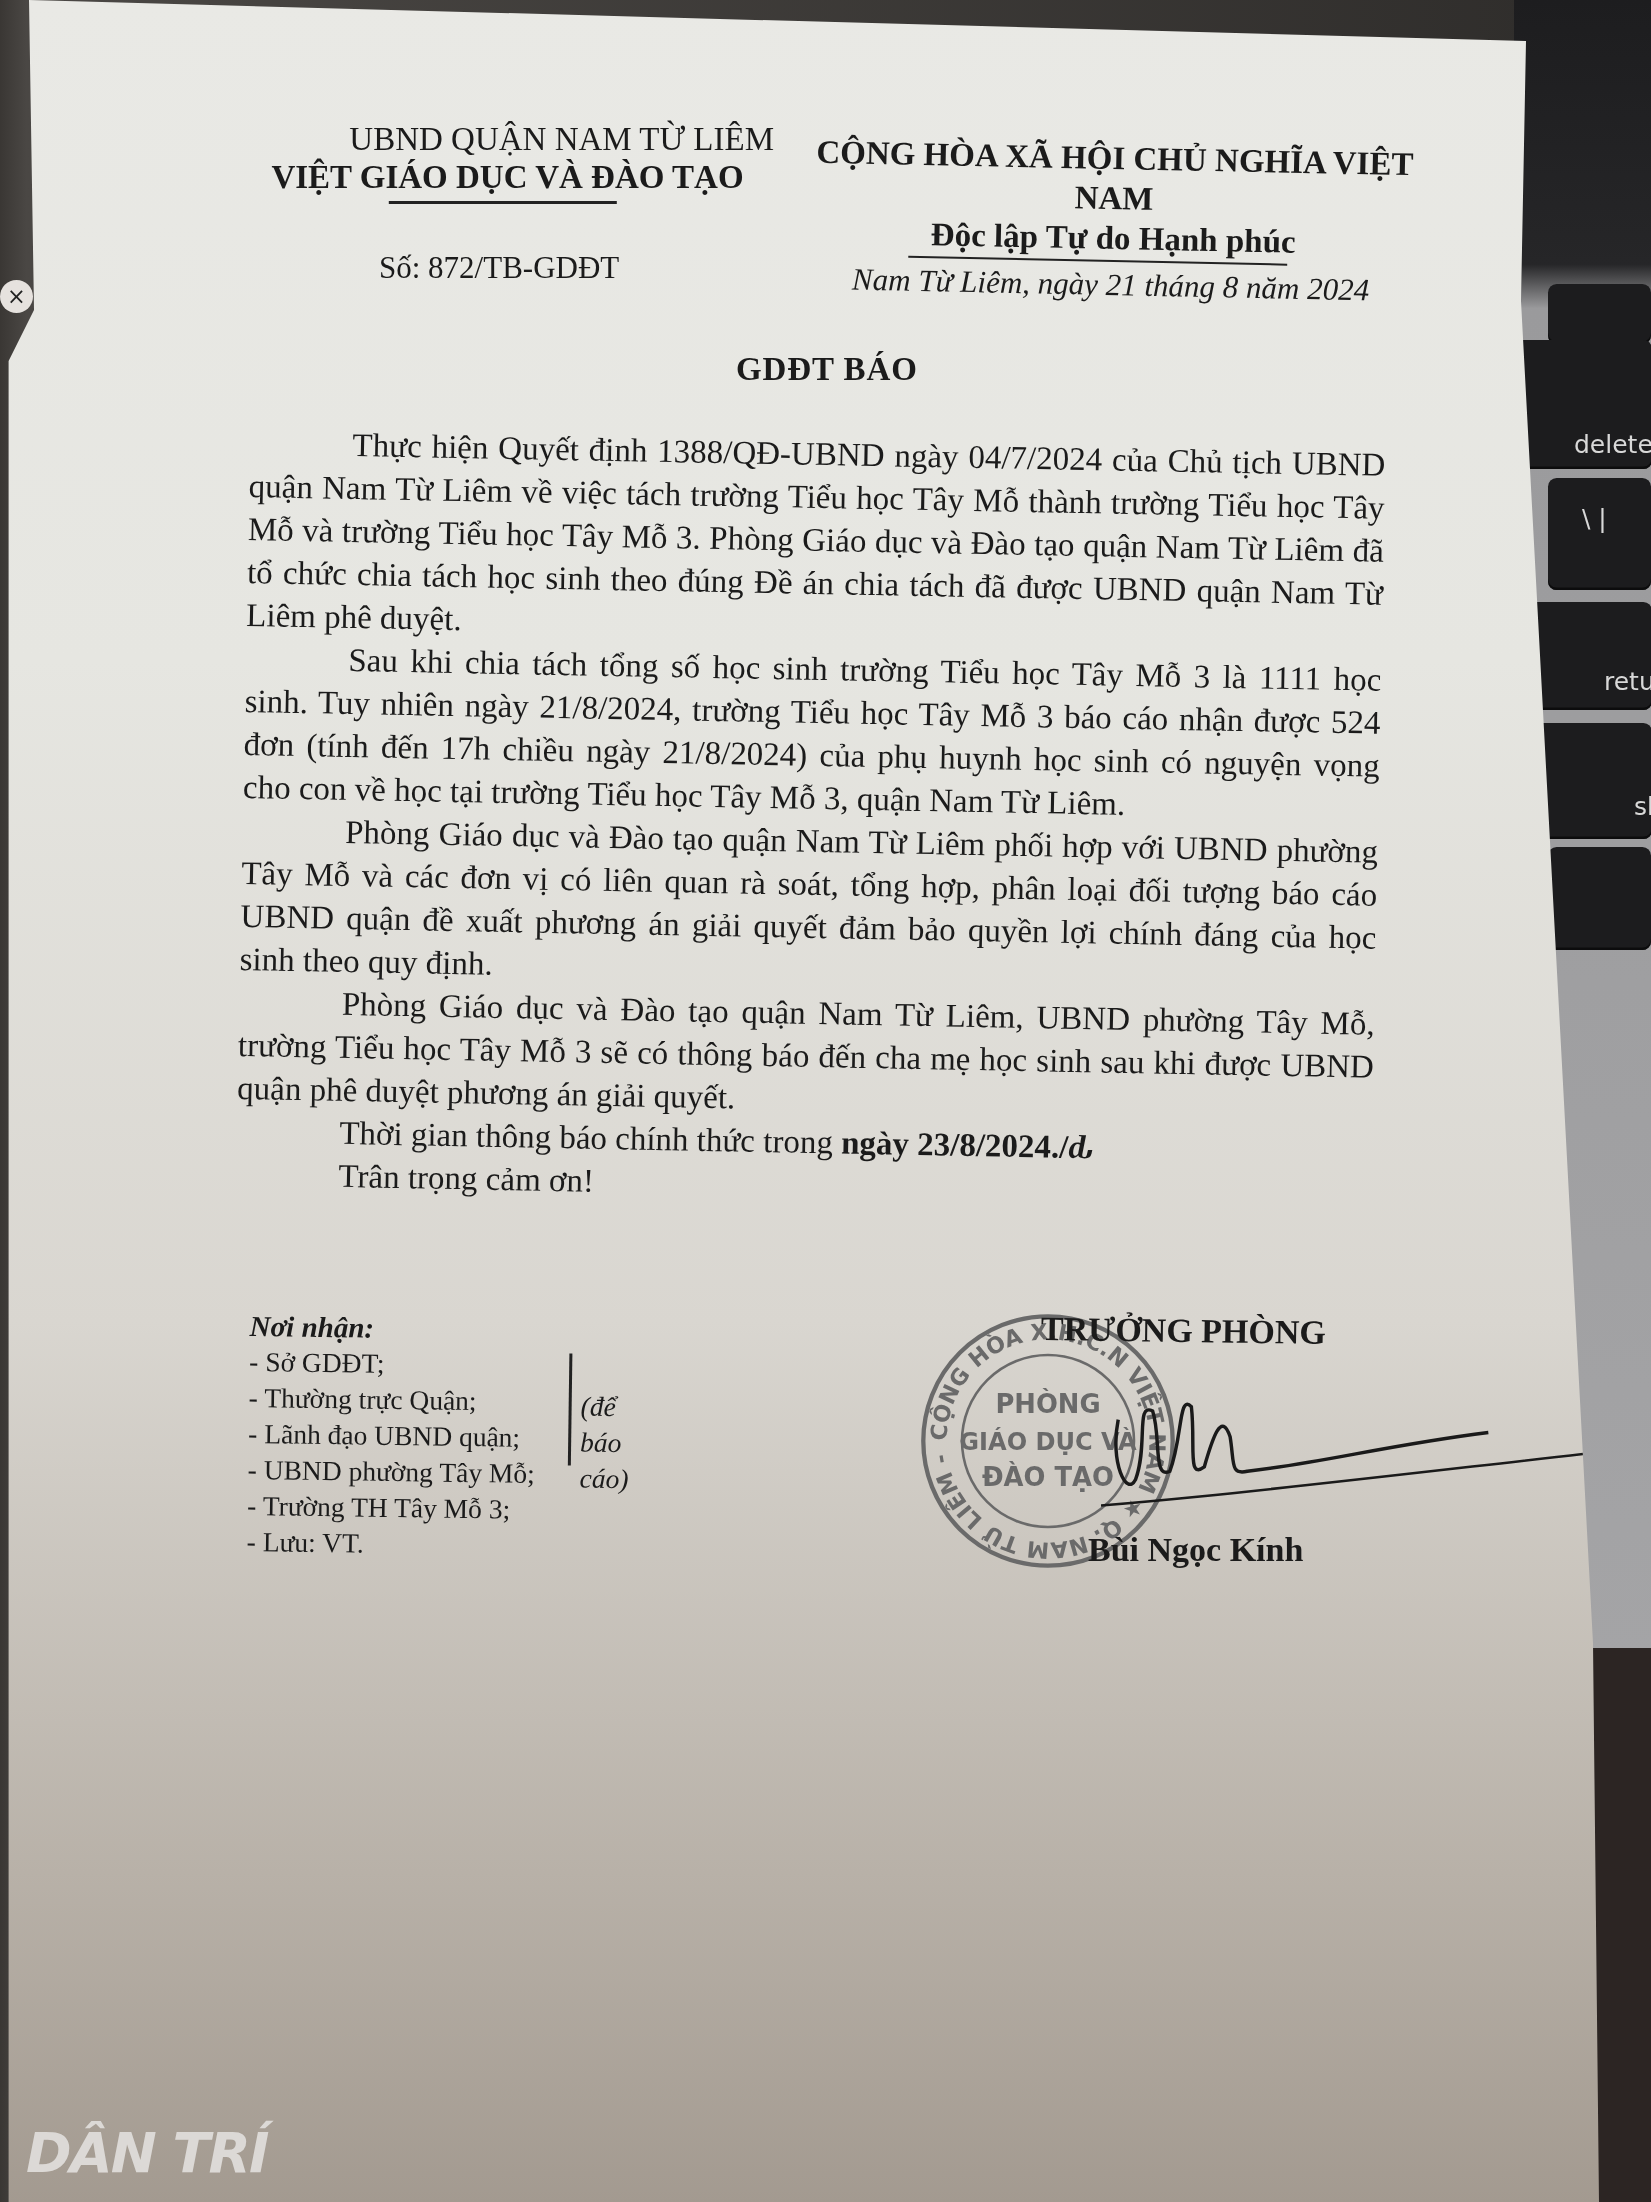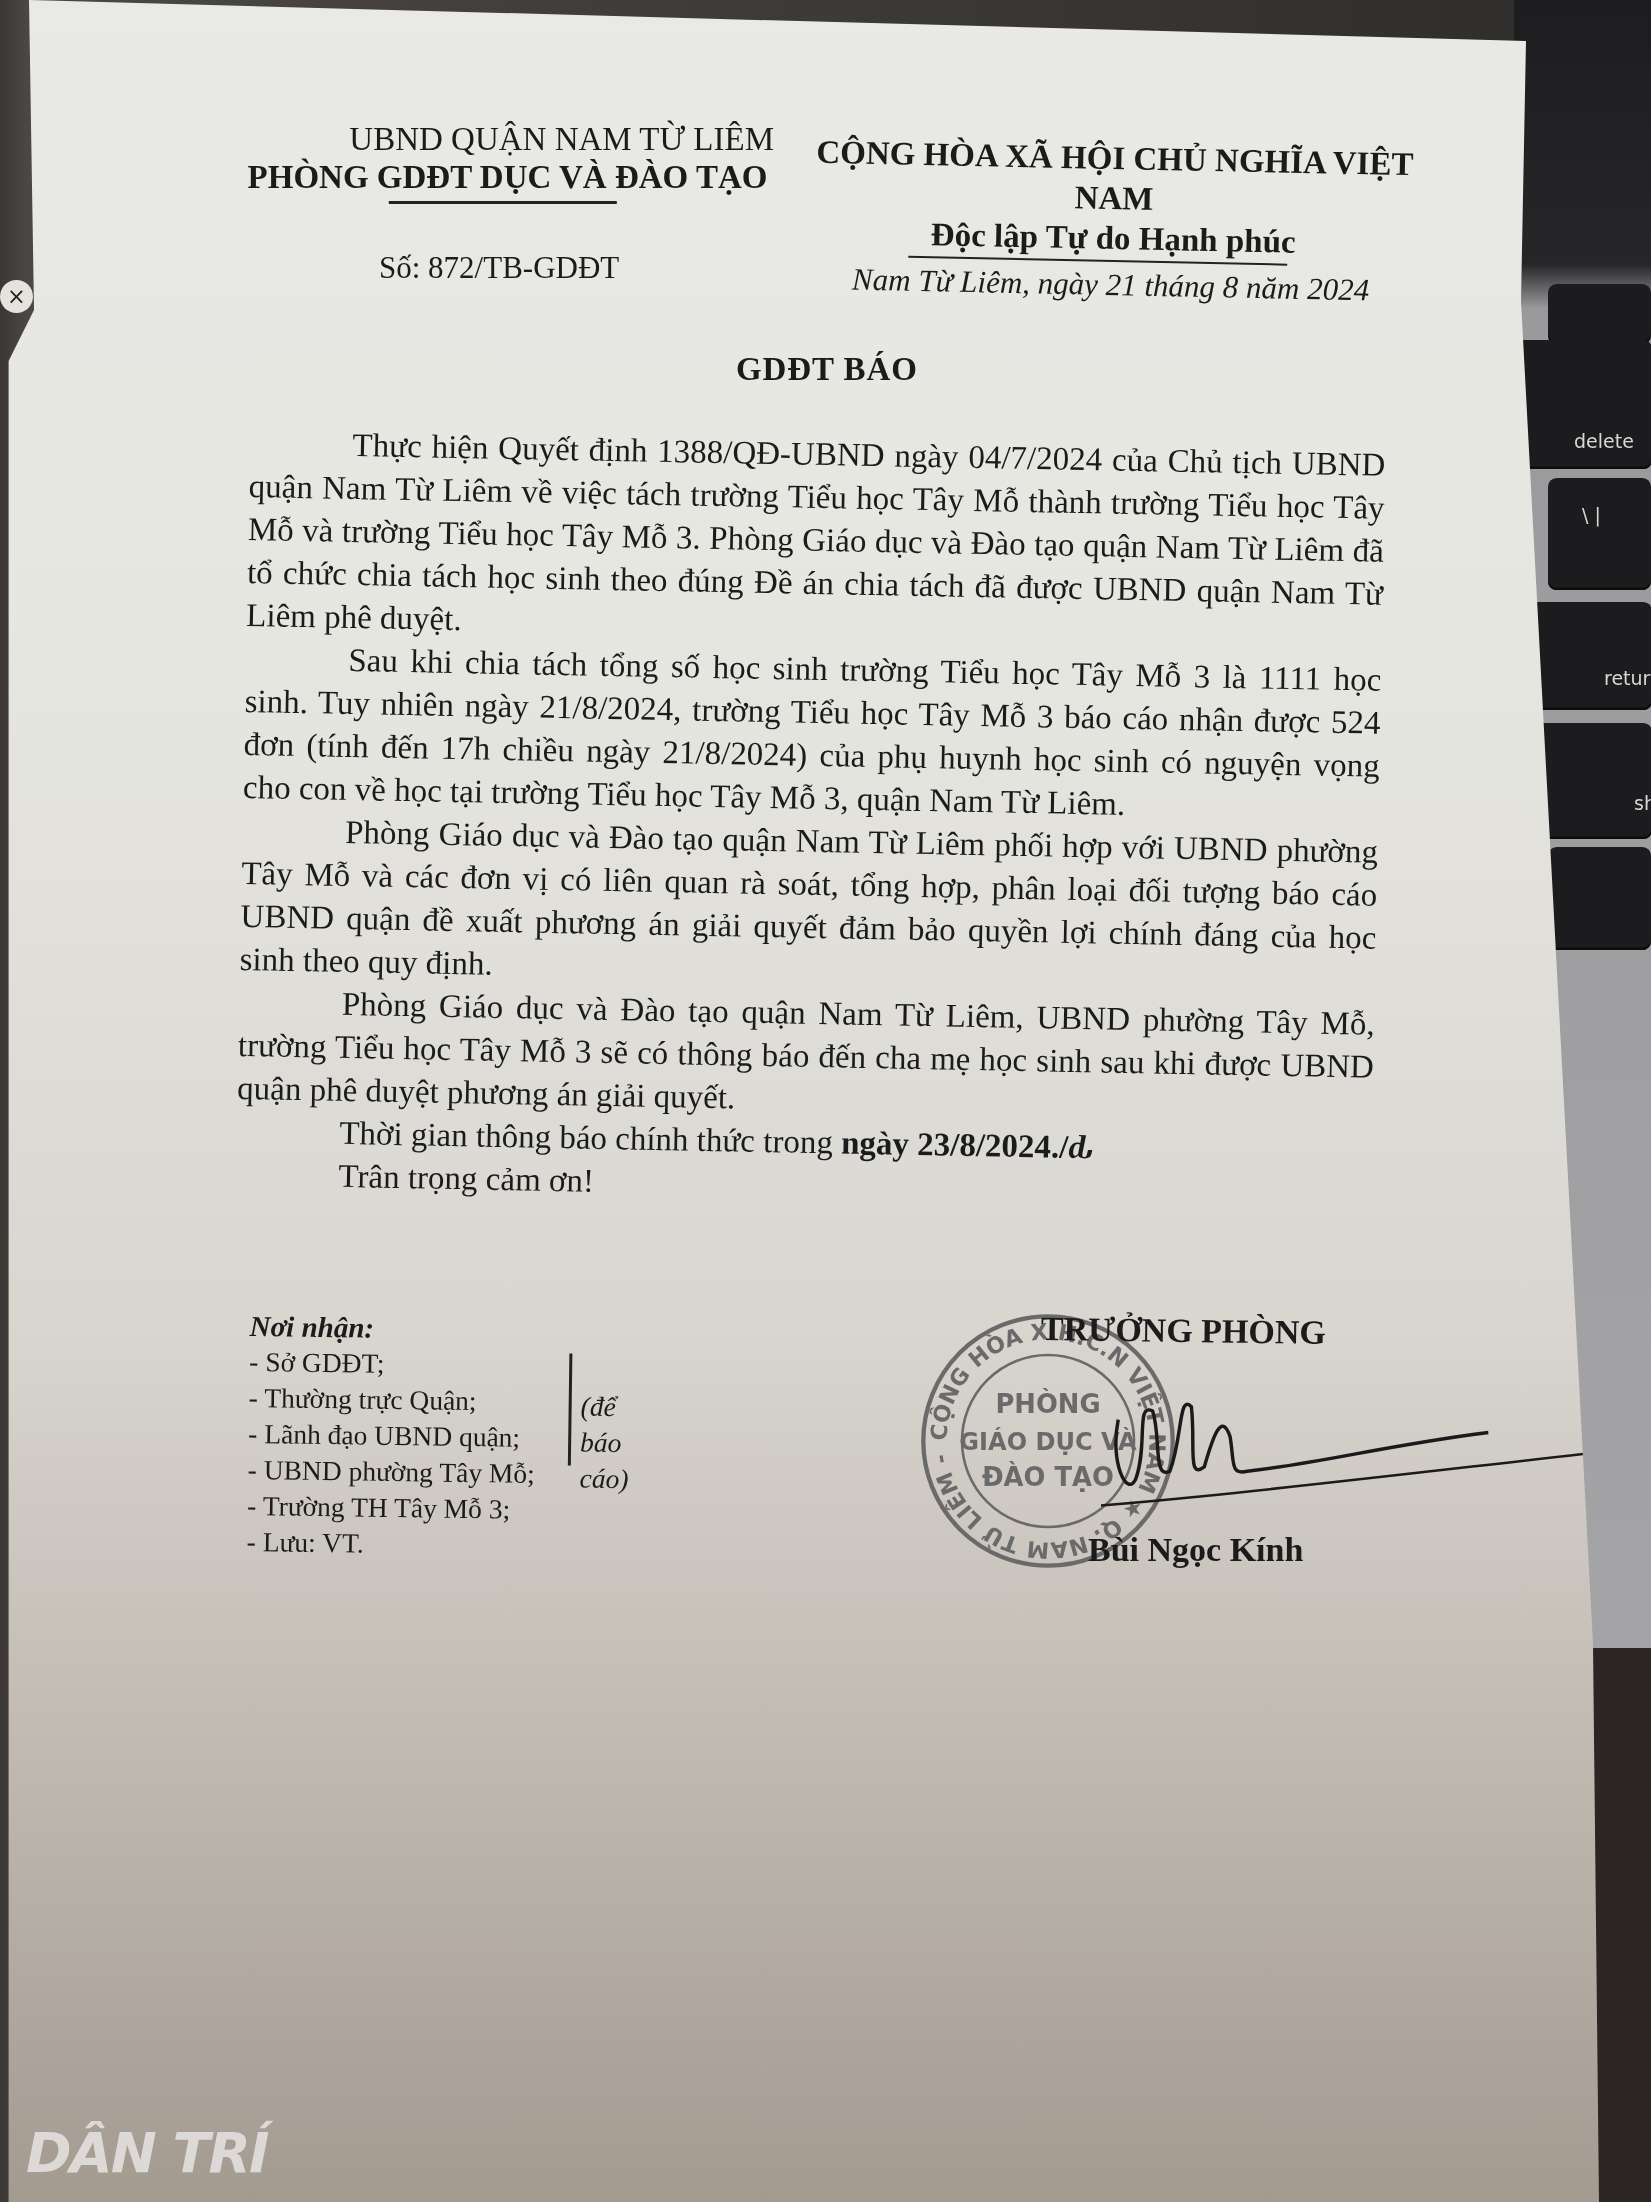--- a/index.html
+++ b/index.html
@@ -9,21 +9,21 @@
     font-family: "Liberation Serif", serif;
   }
   
   .keyboard {
     position:absolute; left:1514px; top:0; width:138px; height:2203px;
     background: linear-gradient(180deg,#1d1d1f 0%, #262628 12%, #9a9a9c 14%, #a8a8aa 100%);
   }
   .key {
     position:absolute; background:#1c1c1e; border-radius:8.6px;
     box-shadow: inset 0 -2.6px 0 #0c0c0d;
-    color:#d8d8d8; font-family:"DejaVu Sans", sans-serif; font-size:19px;text-align:center;
+    color:#d8d8d8; font-family:"DejaVu Sans", sans-serif; font-size:25px;text-align:center;
   }
   .key span { position:absolute; }
   .dark-bottom {
     position:absolute; left:1592px; top:1648px; width:60px; height:555px;
     background: #2c2523;
   }
   
   .paper {
     position:absolute; left:0; top:0; width:1652px; height:2203px;
     background: linear-gradient(180deg,#e9e9e5 0%, #e6e6e1 30%, #d9d6d0 60%, #b8b1a8 85%, #a39a90 100%);
@@ -85,21 +85,21 @@
     <span style="left:120px;top:69px;">shift</span>
   </div>
   <div class="key" style="left:34px;top:847px;width:103px;height:103px;"></div>
 </div>
 <div class="dark-bottom"></div>
 
 <div class="paper">
 
   <div class="doc hdr-left">
     <div class="l1">UBND QUẬN NAM TỪ LIÊM</div>
-    <div class="l2">PHÒNG GDĐT DỤC VÀ ĐÀO TẠO</div>
+    <div class="l2">VIỆT GIÁO DỤC VÀ ĐÀO TẠO</div>
     <div class="rule"></div>
   </div>
   <div class="doc so">Số: 872/TB-GDĐT</div>
 
   <div class="doc hdr-right">
     <div class="l1">CỘNG HÒA XÃ HỘI CHỦ NGHĨA VIỆT NAM</div>
     <div class="l2">Độc lập Tự do Hạnh phúc</div>
     <div class="rule"></div>
   </div>
   <div class="doc date">Nam Từ Liêm, ngày  21 tháng 8 năm 2024</div>

